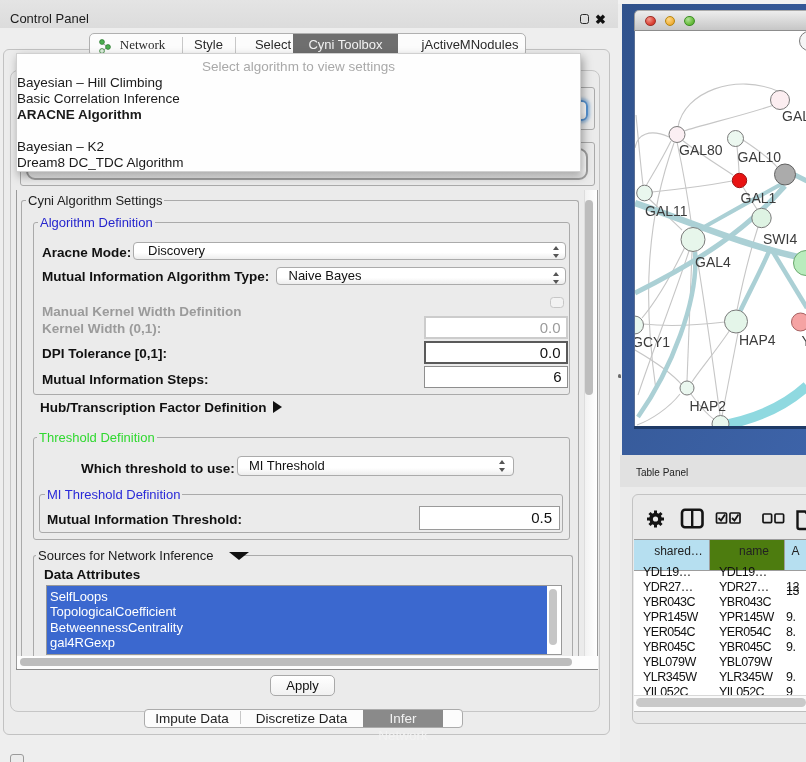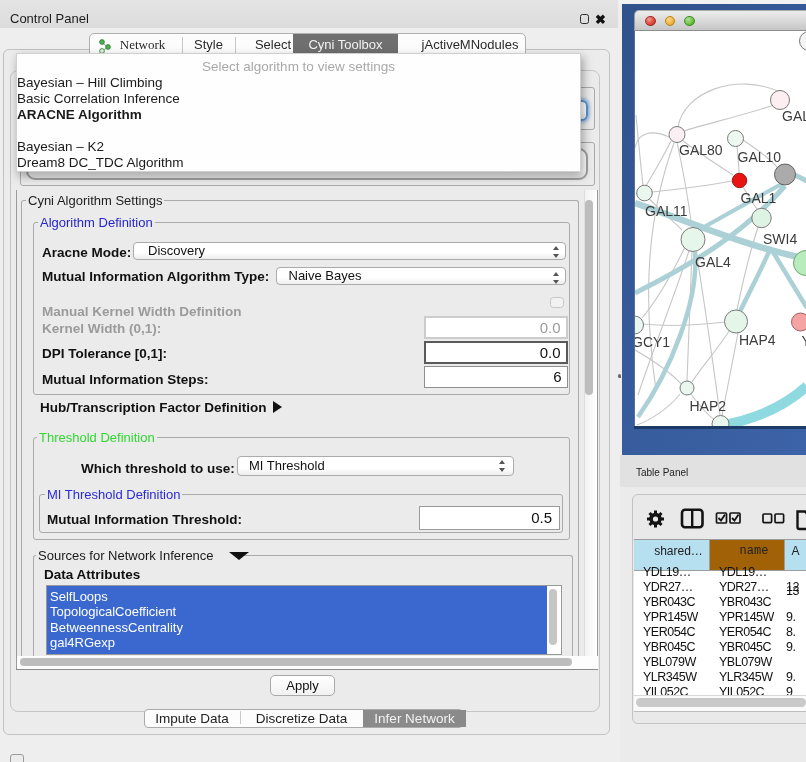--- a/index.html
+++ b/index.html
@@ -173,21 +173,21 @@
       <div class="drow" style="top:-1px; height:3.5px;"></div>
     <div style="position:absolute; left:502px; top:3px; width:8px; height:56px; background:#c6c6c6; border-radius:4px;"></div>
   </div>
 
   <div class="abs applybtn">Apply</div>
 
   <div class="abs btabbar"></div>
   <div class="abs btabseg" style="left:144px; top:710px; width:96px;">Impute Data</div>
   <div class="abs tabsep" style="left:240px; top:711px; height:13px;"></div>
   <div class="abs btabseg" style="left:240px; top:710px; width:123px;">Discretize Data</div>
-  <div class="abs btabseg" style="left:363px; width:103px; top:710px; background:#8a8a8a; color:#f2f2f2;">Infer Network</div>
+  <div class="abs btabseg" style="left:363px; width:80px; top:710px; background:#8a8a8a; color:#f2f2f2;">Infer Network</div>
 
   <div class="abs" style="left:10px; top:754px; width:14px; height:12px; background:#ececec; border:1.5px solid #9a9a9a; border-radius:3px;"></div>
 
   <div class="abs popup"></div>
   <div class="abs prow" style="top:59px; width:565px; text-align:center; color:#a9a9a9; z-index:51; left:16px;">Select algorithm to view settings</div>
   <div class="abs prow" style="left:17px; top:75px; z-index:51;">Bayesian – Hill Climbing</div>
   <div class="abs prow" style="left:17px; top:91px; z-index:51;">Basic Correlation Inference</div>
   <div class="abs prow b" style="left:17px; top:107px; z-index:51;">ARACNE Algorithm</div>
   <div class="abs prow" style="left:17px; top:139px; z-index:51;">Bayesian – K2</div>
   <div class="abs prow" style="left:17px; top:155px; z-index:51;">Dream8 DC_TDC Algorithm</div>
@@ -308,21 +308,21 @@
     <g fill="none" stroke="#141414" stroke-width="1.8">
       <path d="M 74.5,10 L 77,12.5 L 81,6.5"></path>
       <path d="M 88,10 L 90.5,12.5 L 94.5,6.5"></path>
     </g>
 
     <path d="M 153.5,3.5 L 161,3.5 L 166.5,9 L 166.5,19 Q 166.5,21 164.5,21 L 155.5,21 Q 153.5,21 153.5,19 Z" fill="none" stroke="#141414" stroke-width="2.4"></path>
   </svg>
 
   <div class="abs" style="left:634px; top:539px; width:172px; height:156px; background:#ffffff;"></div>
   <div class="abs thead-cell" style="left:634px; width:76px; background:#b6dff0; text-indent:14px;">shared…</div>
-  <div class="abs thead-cell" style="left:710px; width:75px; background:#a16207; text-indent:14px;font-family:Liberation Mono, monospace;">name</div>
+  <div class="abs thead-cell" style="left:710px; width:75px; background:#4d7c0f; text-indent:14px;">name</div>
   <div class="abs thead-cell" style="left:785px; width:21px; background:#b6dff0; border-right:none;">A</div>
 
   <div class="abs trow" style="left:643px; top:565px;">YDL19…</div>
     <div class="abs trow" style="left:719px; top:565px;">YDL19…</div>
     <div class="abs trow" style="left:786px; top:584px;">13</div>
   <div class="abs trow" style="left:643px; top:580px;">YDR27…</div>
     <div class="abs trow" style="left:719px; top:580px;">YDR27…</div>
     <div class="abs trow" style="left:786px; top:580px;">12</div>
   <div class="abs trow" style="left:643px; top:595px;">YBR043C</div>
     <div class="abs trow" style="left:719px; top:595px;">YBR043C</div>

